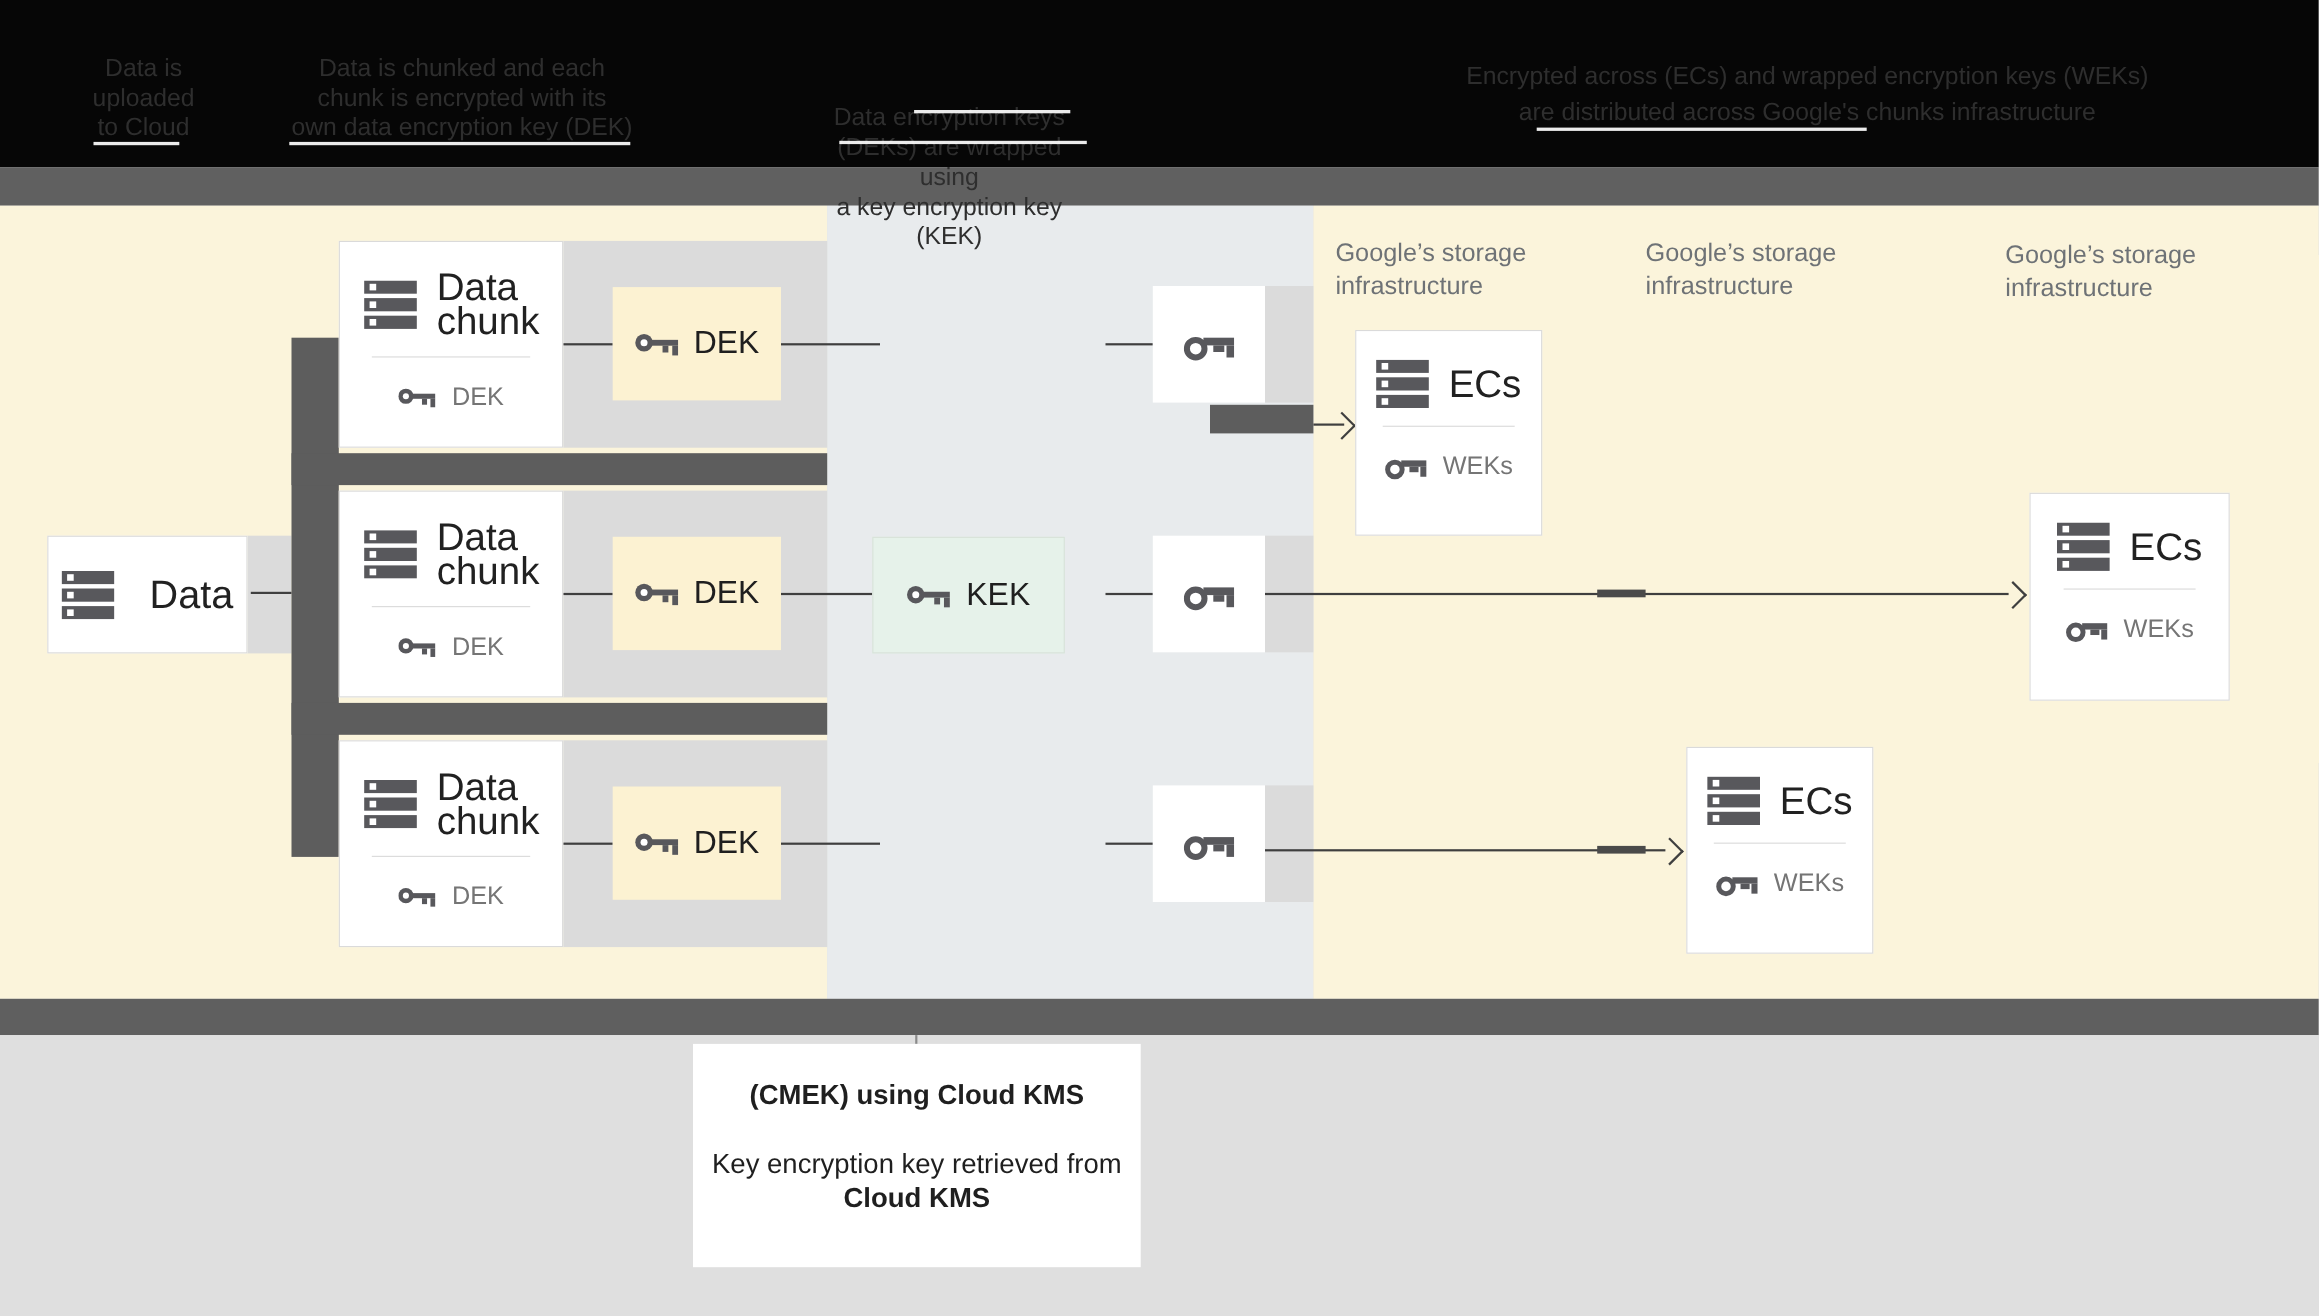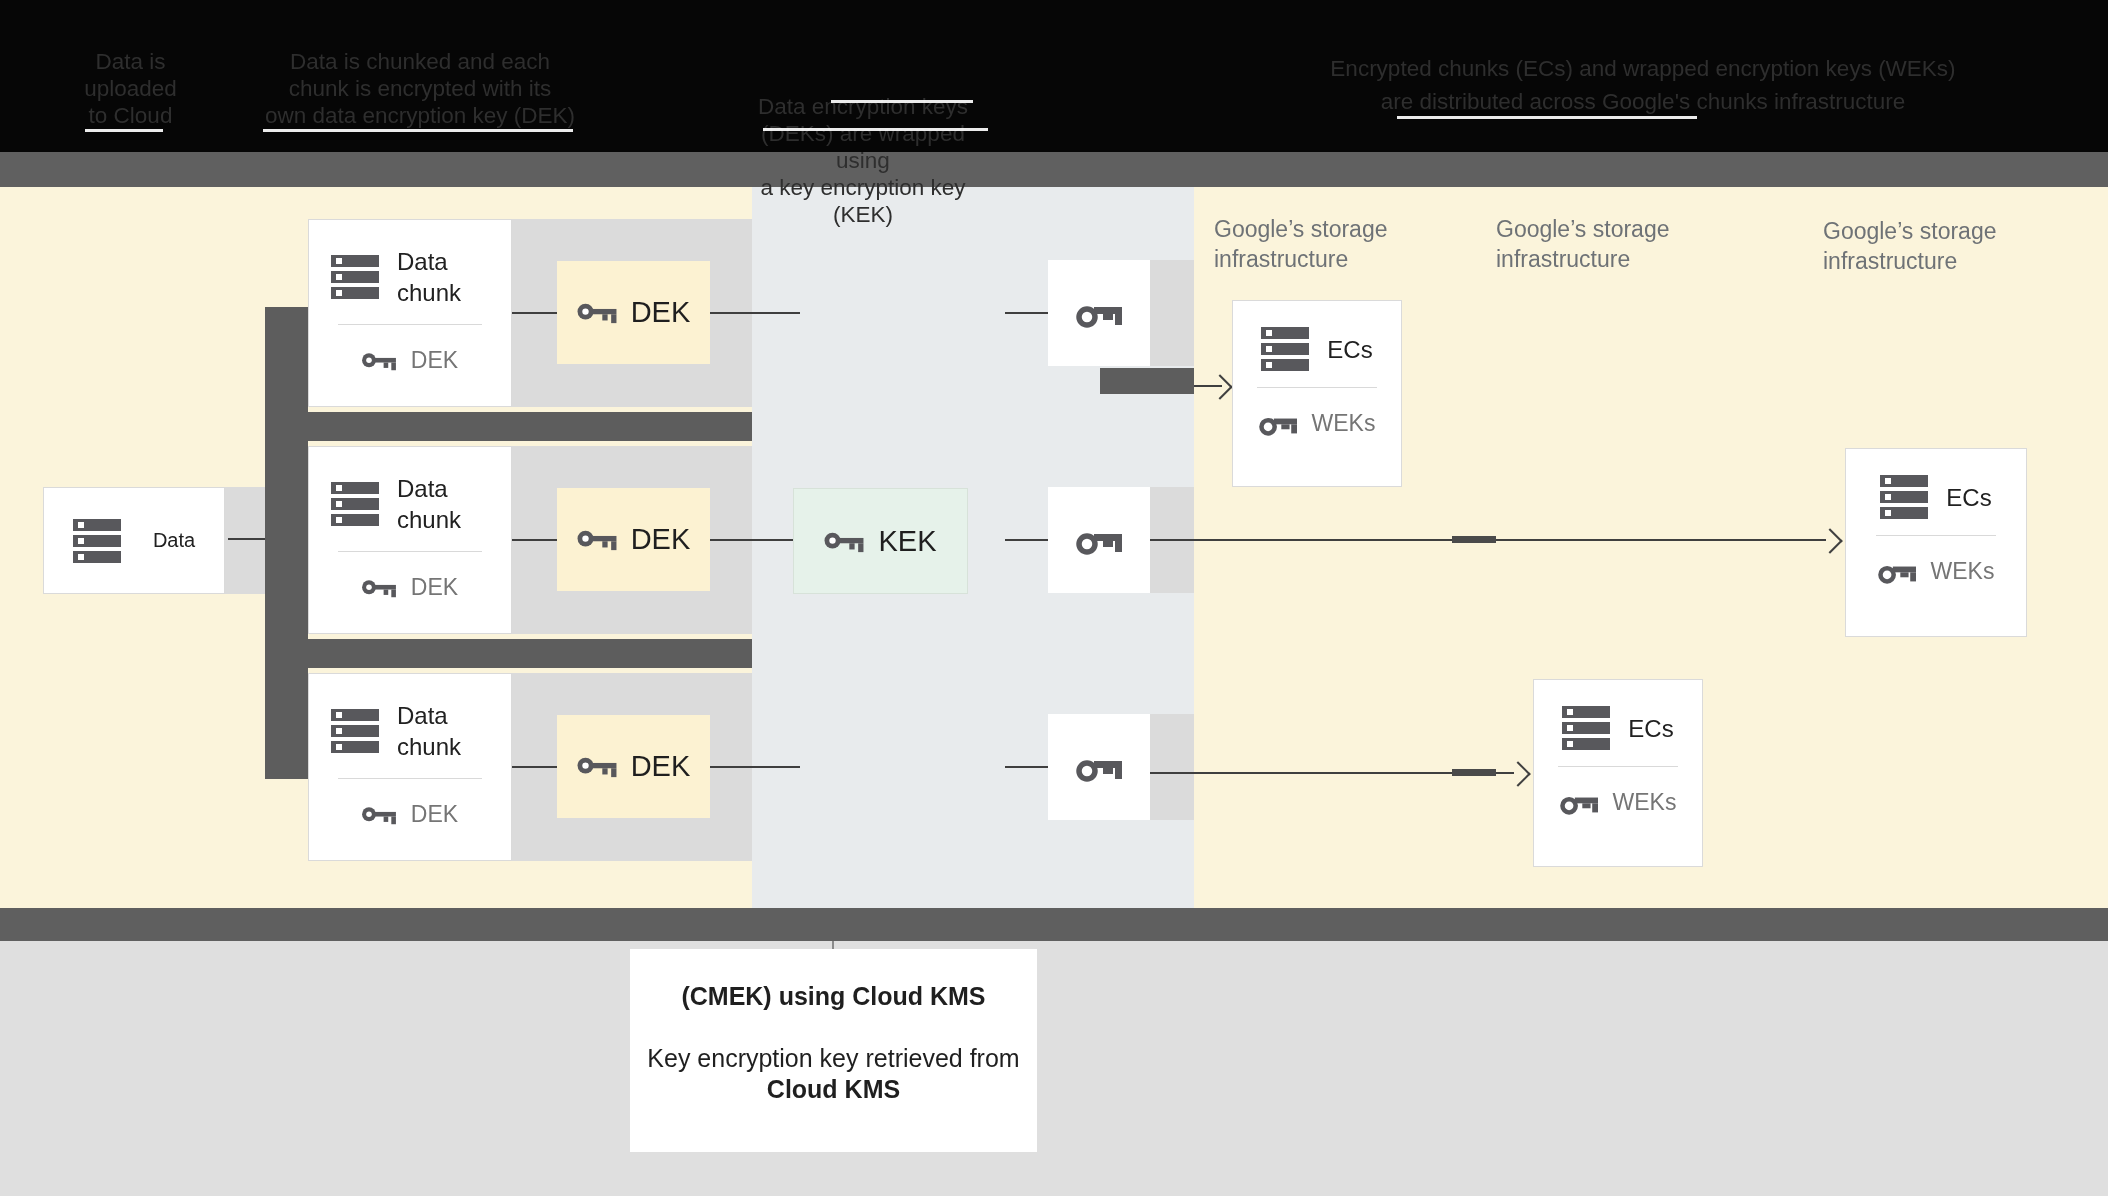--- a/index.html
+++ b/index.html
@@ -20,21 +20,21 @@
   .footer-area{left:0;top:941px;width:2108px;height:255px;background:#dfdfdf;}
 
   
   .hcol{color:#2e2e2e;font-size:22.5px;line-height:27px;text-align:center;font-weight:400;}
   .hline{background:rgba(255,255,255,.92);height:3px;}
 
   
   .card{background:#ffffff;border:1px solid #dadada;box-sizing:border-box;
         display:flex;flex-direction:column;align-items:center;}
   .card-main{display:flex;align-items:center;gap:18px;margin-top:26px;}
-  .card-title{font-size:24px;color:#212121;line-height:31px;}
+  .card-title{font-size:35px;color:#212121;line-height:31px;}
   .card-sep{width:144px;height:1px;background:#d9d9d9;margin-top:16px;}
   .card-sub{display:flex;align-items:center;gap:15px;margin-top:22px;color:#757575;font-size:23px;}
   .strip{background:#dbdbdb;}
   .dark{background:#5d5d5d;}
   .cline{background:#3f3f3f;height:2px;}
   .thickseg{background:#4a4a4a;height:7px;}
   .dekbox{background:#fcf2d2;display:flex;align-items:center;justify-content:center;gap:14px;
           font-size:29px;color:#1f1f1f;}
   .kekbox{background:#e6f2ea;border:1px solid #d7e2d9;box-sizing:border-box;
           display:flex;align-items:center;justify-content:center;gap:14px;font-size:29px;color:#1f1f1f;}
@@ -96,40 +96,40 @@
   <div>Data is chunked and each</div>
   <div>chunk is encrypted with its</div>
   <div>own data encryption key (DEK)</div>
 </div>
 <div class="abs hcol" style="left:736px;top:48px;width:254px;margin-top:45px;">
   <div>Data encryption keys</div>
   <div>(DEKs) are wrapped using</div>
   <div>a key encryption key (KEK)</div>
 </div>
 <div class="abs hcol" style="left:1318px;top:52px;width:650px;line-height:33px;">
-  <div>Encrypted chunks (ECs) and wrapped encryption keys (WEKs)</div>
+  <div>Encrypted across (ECs) and wrapped encryption keys (WEKs)</div>
   <div>are distributed across Google's chunks infrastructure</div>
 </div>
 <div class="abs hline" style="left:85px;top:129px;width:78px;"></div>
 <div class="abs hline" style="left:263px;top:129px;width:310px;"></div>
 <div class="abs hline" style="left:831px;top:100px;width:142px;"></div>
 <div class="abs hline" style="left:763px;top:128px;width:225px;"></div>
 <div class="abs hline" style="left:1397px;top:116px;width:300px;"></div>
 
 <div class="abs strip" style="left:225px;top:487px;width:40px;height:107px;"></div>
 <div class="abs cline" style="left:228px;top:538px;width:37px;"></div>
 <div class="abs dark" style="left:265px;top:307px;width:43px;height:472px;"></div>
 <div class="abs dark" style="left:265px;top:412px;width:487px;height:29px;"></div>
 <div class="abs dark" style="left:265px;top:639px;width:487px;height:29px;"></div>
 
 <div class="abs card" style="left:43px;top:487px;width:182px;height:107px;flex-direction:row;justify-content:center;gap:16px;">
   <svg class="icon" width="48" height="44">
       <use href="#i-server"></use>
     </svg>
-  <span class="card-title" style="font-size:20px;margin-left:16px;">Data</span>
+  <span class="card-title" style="font-size:36px;margin-left:16px;">Data</span>
 </div>
 
 <div class="abs strip" style="left:512px;top:219px;width:240px;height:188px;"></div>
 <div class="abs strip" style="left:512px;top:446px;width:240px;height:188px;"></div>
 <div class="abs strip" style="left:512px;top:673px;width:240px;height:188px;"></div>
 
 <div class="abs cline" style="left:512px;top:312px;width:45px;"></div>
 <div class="abs cline" style="left:512px;top:539px;width:45px;"></div>
 <div class="abs cline" style="left:512px;top:766px;width:45px;"></div>
 <div class="abs cline" style="left:710px;top:312px;width:90px;"></div>

